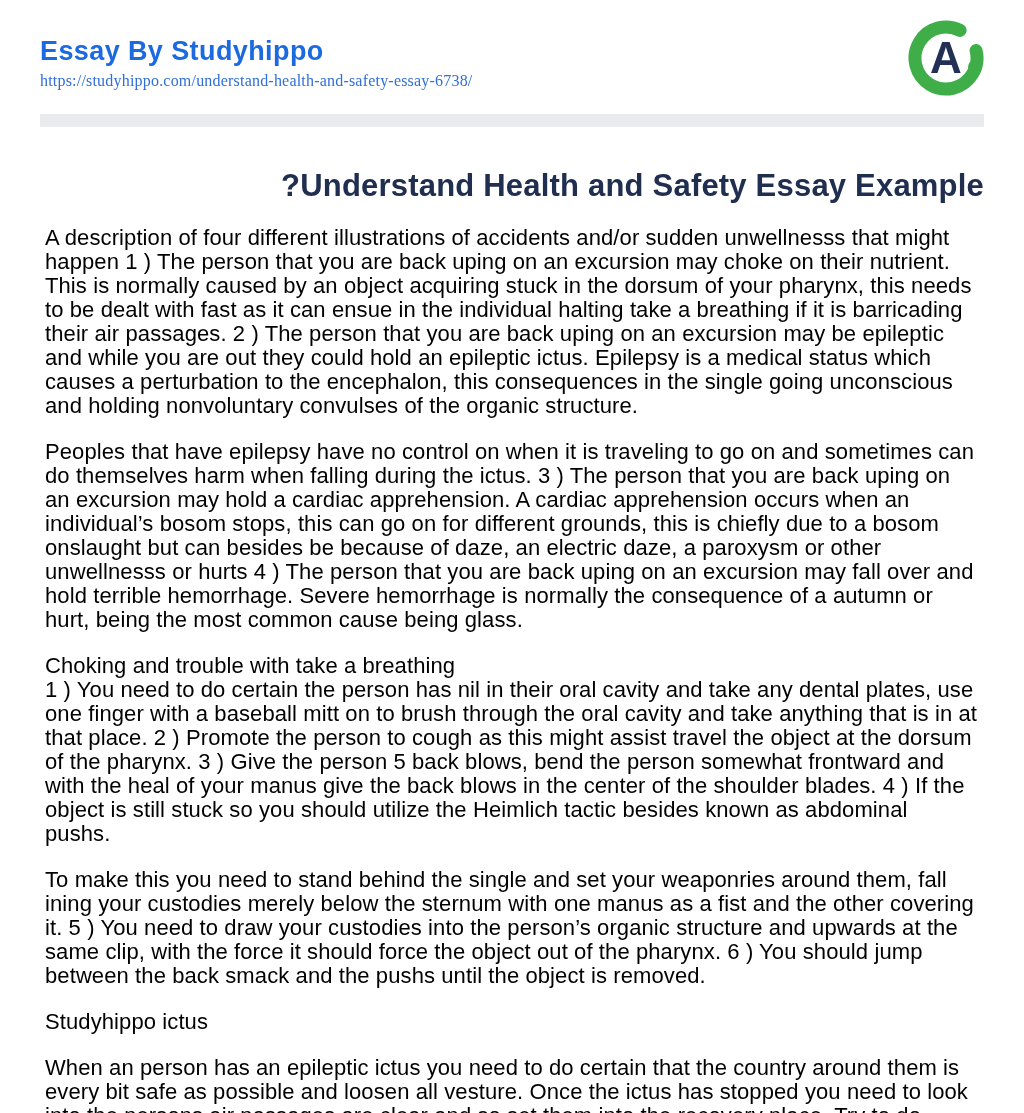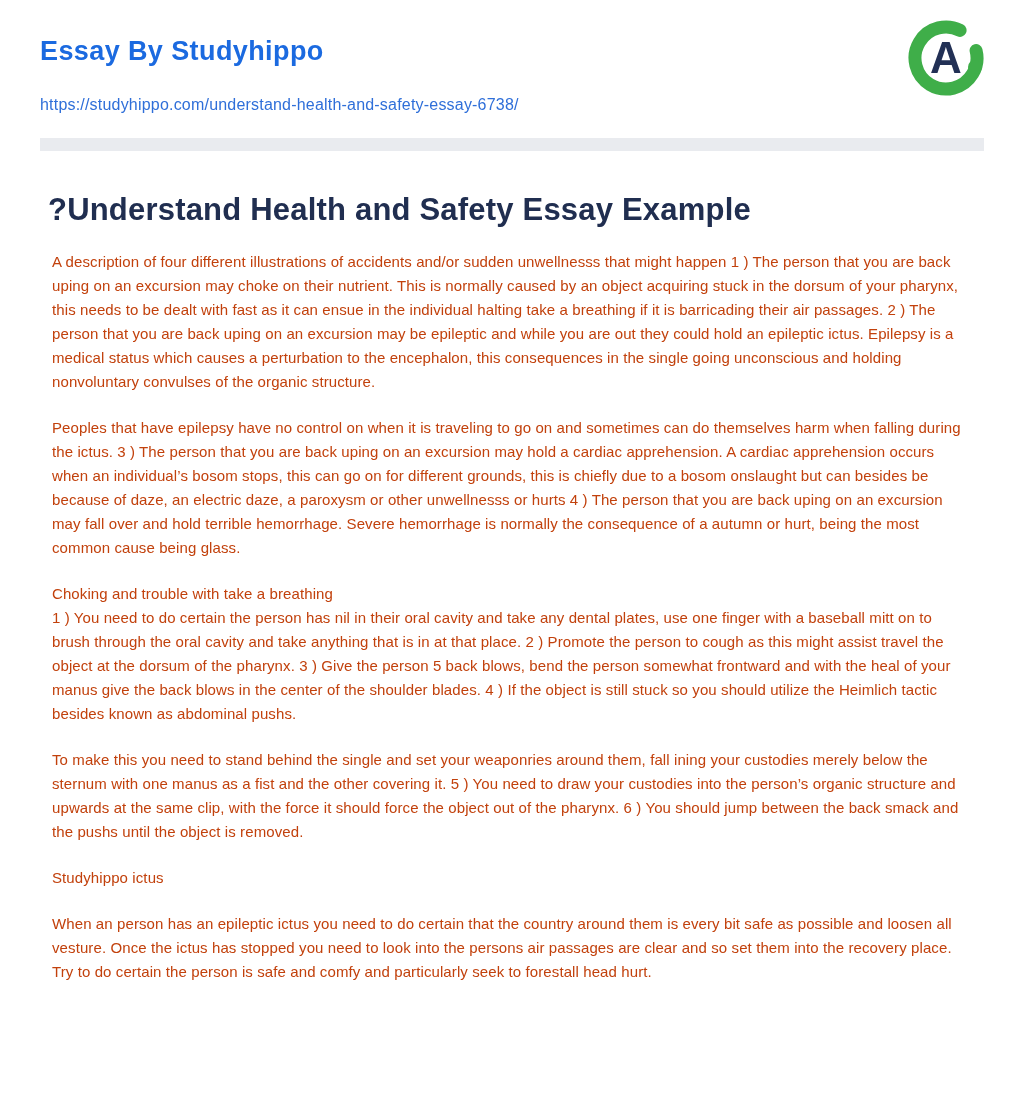--- a/index.html
+++ b/index.html
@@ -16,26 +16,27 @@
     padding: 36px 40px 17px 40px;
   }
   .site-title {
     color: #1b6ae0;
     font-size: 27px;
     font-weight: 700;
     letter-spacing: 0.4px;
   }
   .site-url {
     display: inline-block;
-    margin-top: 29px;
+    margin-top: 5px;
     color: #2f6fd9;
     font-size: 16px;
     text-decoration: none;
     letter-spacing: 0.2px;
     cursor: pointer;
+    font-family: Liberation Serif, serif;
   }
   .logo {
     position: absolute;
     top: 18px;
     right: 38px;
     width: 80px;
     height: 80px;
     cursor: pointer;
   }
   .divider-band {
@@ -45,27 +46,28 @@
   }
   .content {
     padding: 2px 40px 48px 40px;
   }
   .article-title {
     color: #202e50;
     font-size: 31px;
     font-weight: 700;
     letter-spacing: 0.2px;
     margin: 22px 0 6px 8px;
+    text-align: right;
   }
   .para {
-    color: #c2410c;
-    font-size: 15px;
+    color: #000000;
+    font-size: 22px;
     line-height: 24px;
     letter-spacing: 0.1px;
-    margin: 22px 12px;
+    margin: 22px 5px;
     white-space: pre-line;
   }
 </style>
 </head>
 <body>
 
 <header class="header">
   <div class="site-title">Essay By Studyhippo</div>
   <a class="site-url">https://studyhippo.com/understand-health-and-safety-essay-6738/</a>
 

